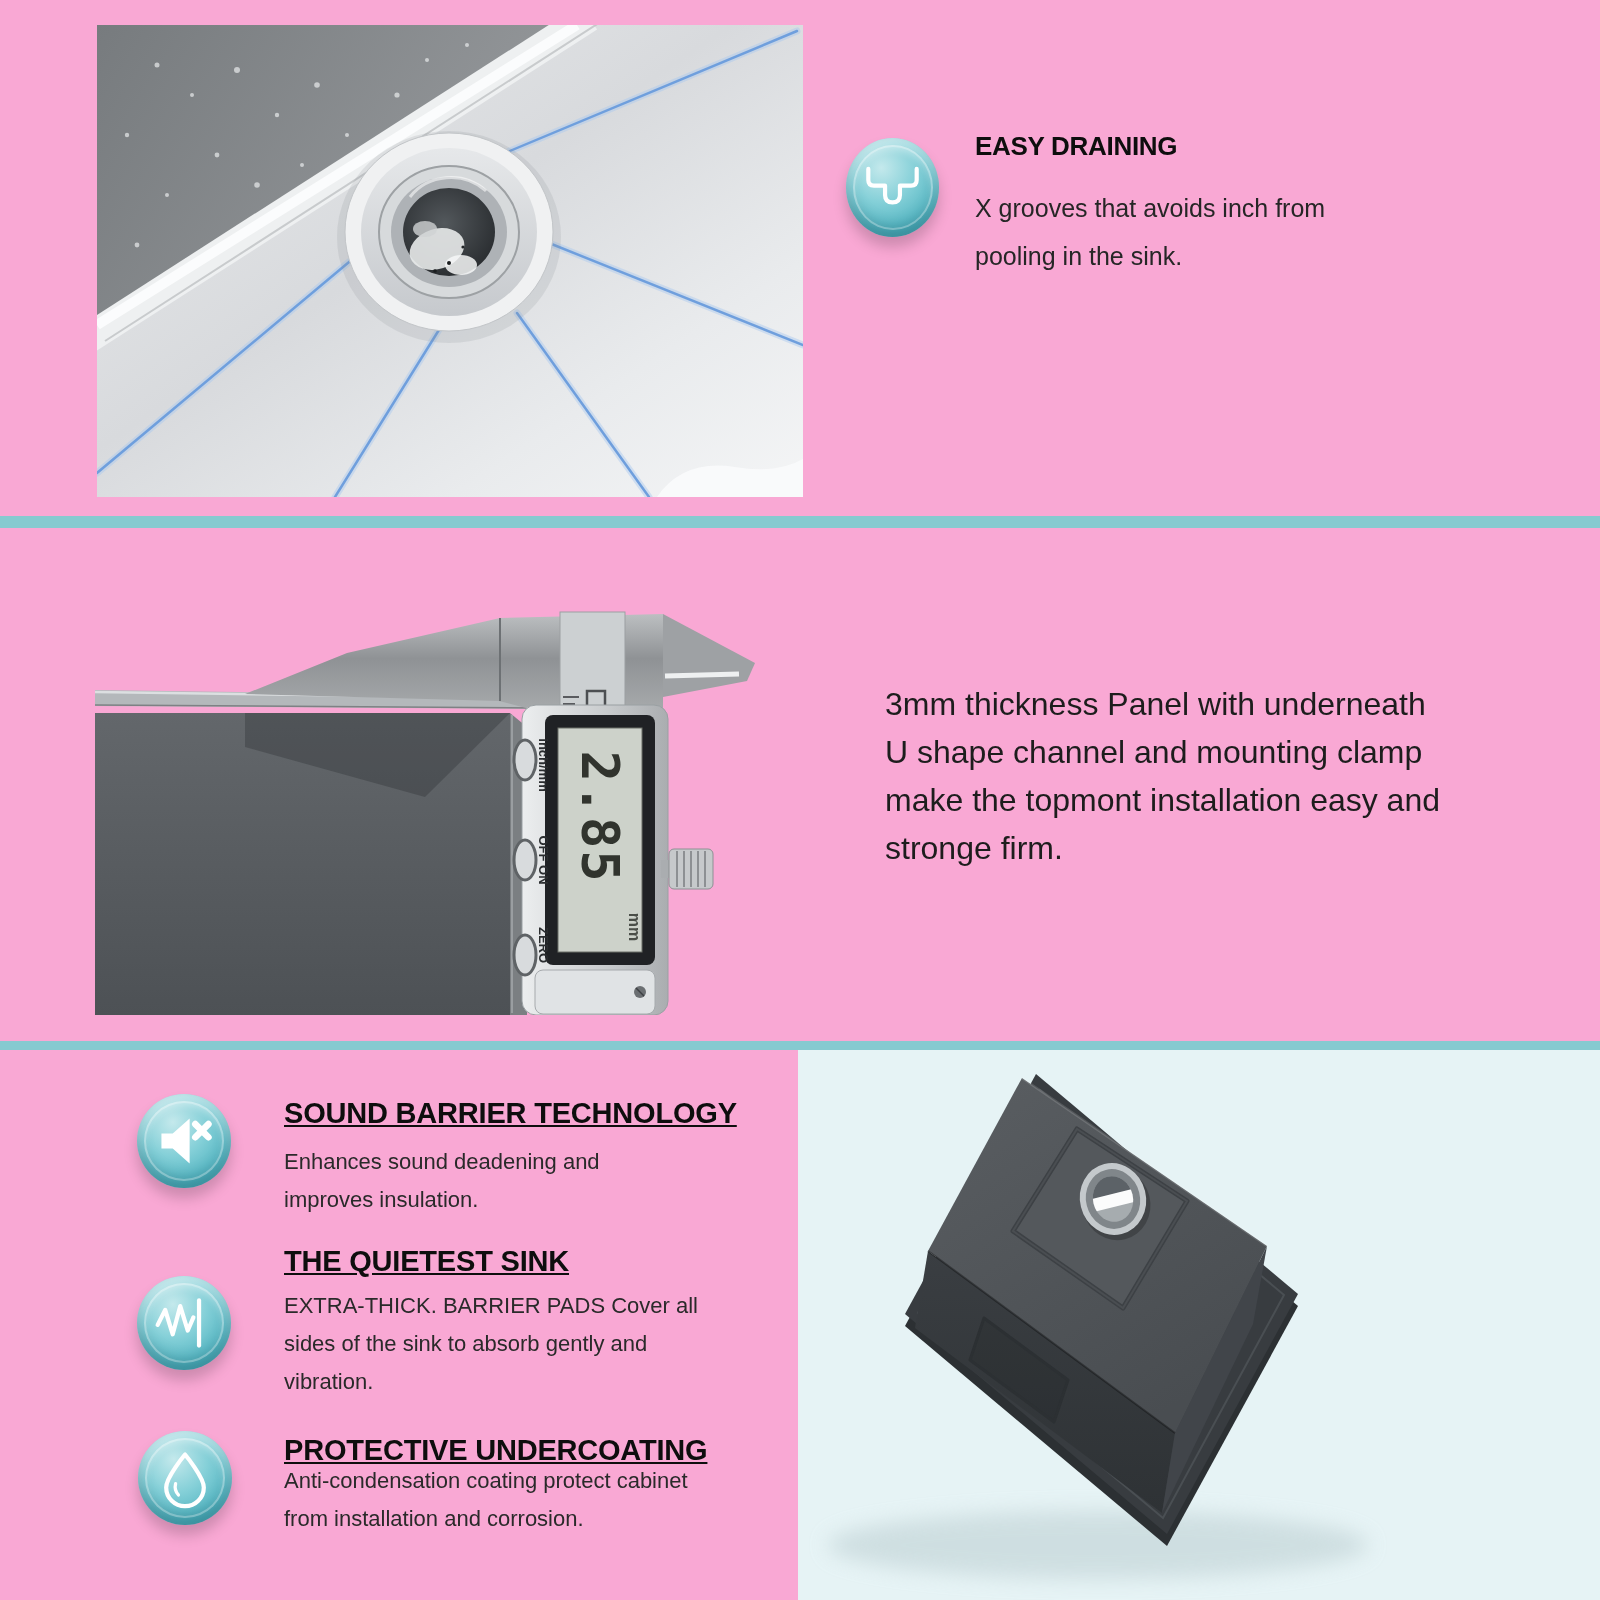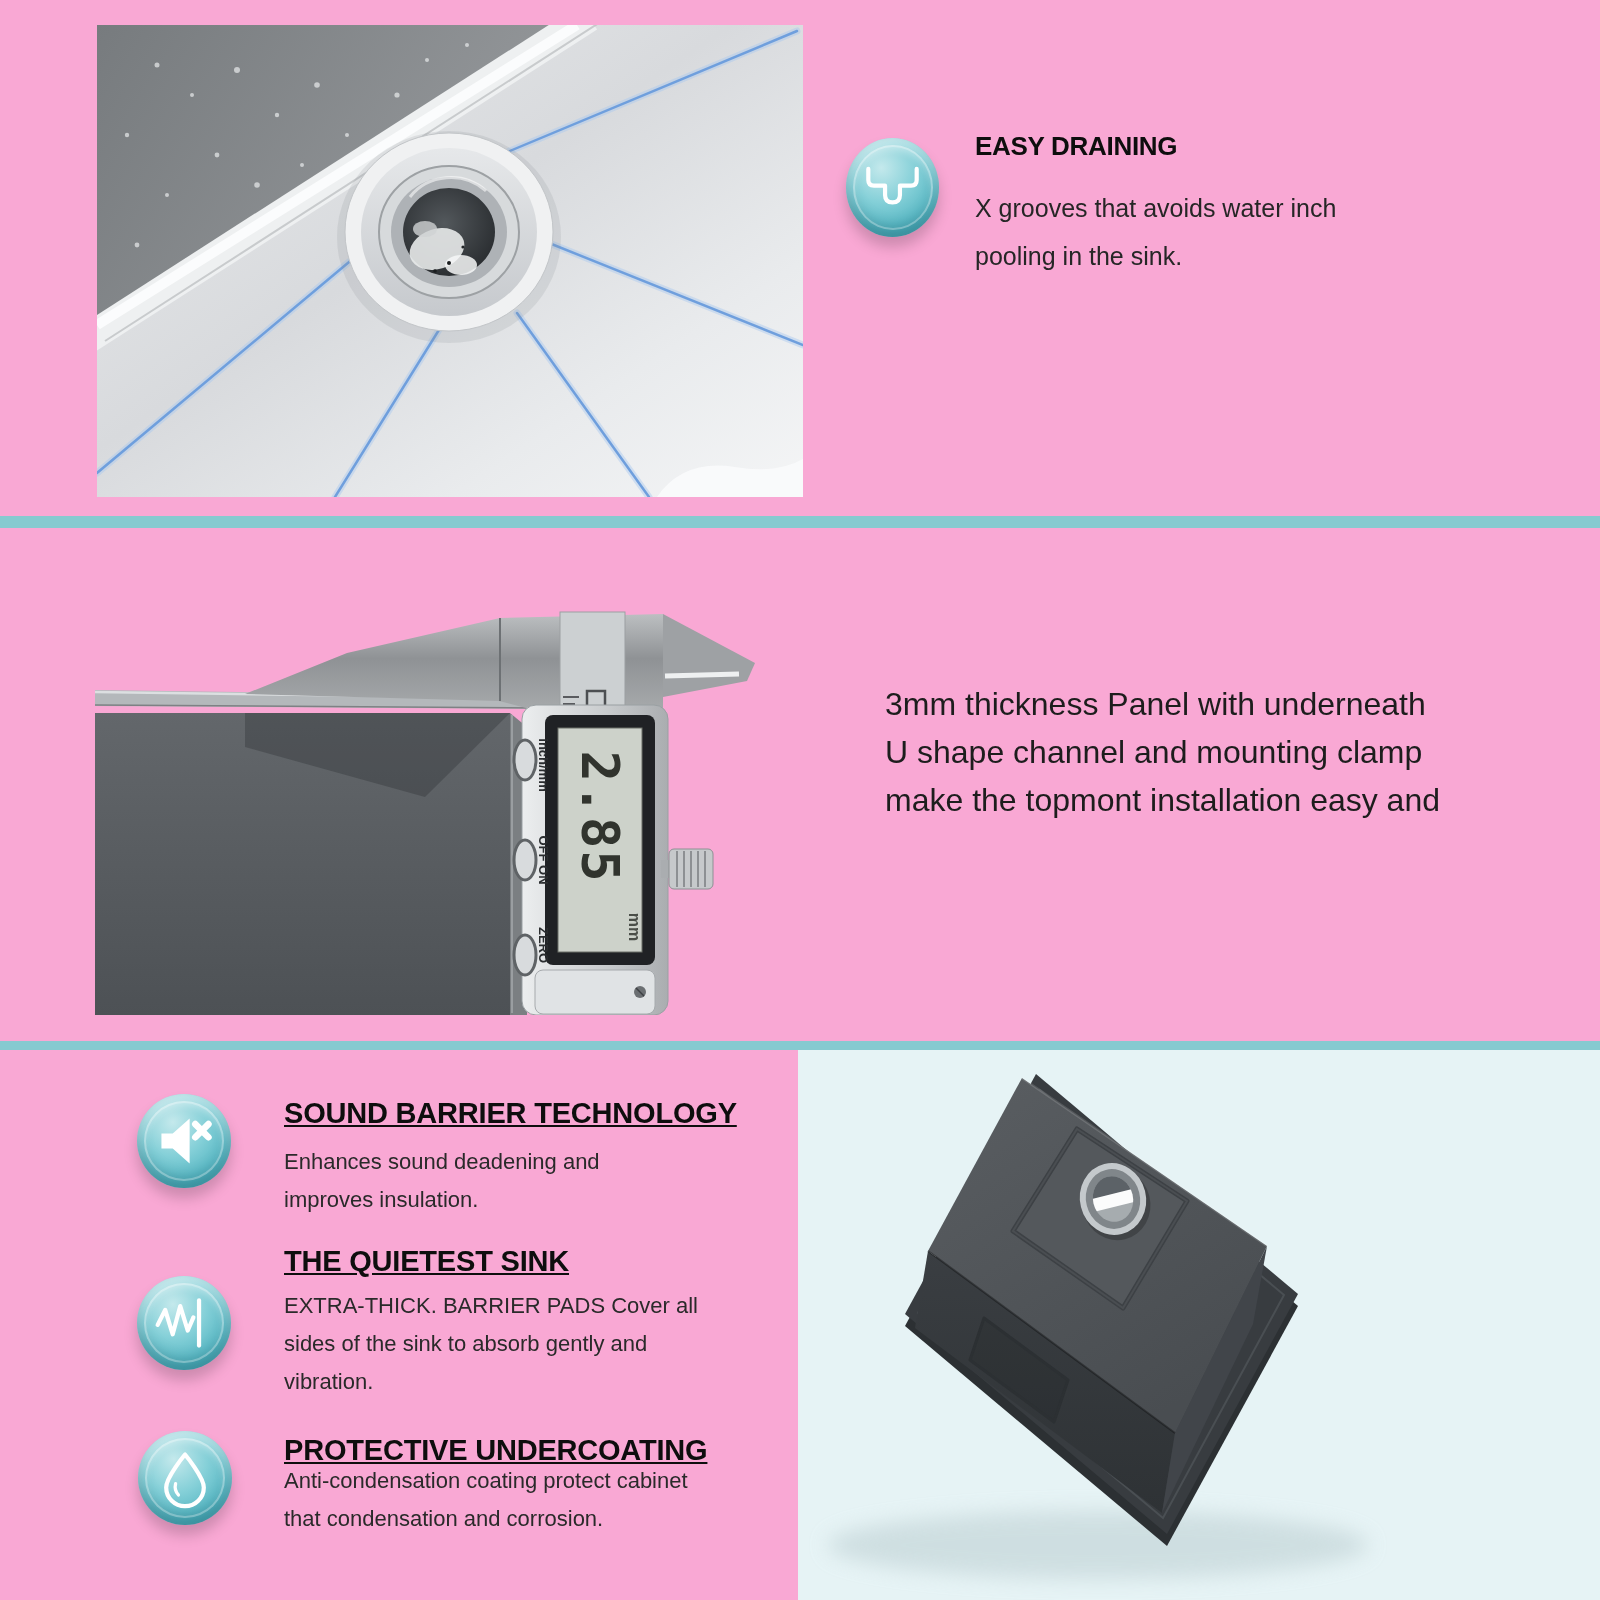--- a/index.html
+++ b/index.html
@@ -141,21 +141,21 @@
   </div>
 
   <div class="abs badge badge1">
     <div class="inner-ring"></div>
     <svg viewBox="0 0 100 100">
       <path d="M24,30 V42 Q24,48 30,48 H42 V58 Q42,66 50,66 Q58,66 58,58 V48 H70 Q76,48 76,42 V30" fill="none" stroke="#ffffff" stroke-width="4.5" stroke-linecap="round" stroke-linejoin="round"></path>
     </svg>
   </div>
   <div class="abs h-main s1-heading">EASY DRAINING</div>
   <div class="abs s1-body body-text">
-    <div>X grooves that avoids water inch</div>
+    <div>X grooves that avoids inch from</div>
     <div>pooling in the sink.</div>
   </div>
 
   <div class="divider d1"></div>
 
   <div class="abs photo-caliper">
     <svg width="750" height="460" viewBox="0 0 750 460">
       <defs>
         <linearGradient id="steelG" x1="0" y1="0" x2="0" y2="1">
           <stop offset="0" stop-color="#bcbfc1"></stop>
@@ -230,20 +230,21 @@
         <circle cx="545" cy="437" r="6" fill="#6b6f72"></circle>
         <line x1="541" y1="433" x2="549" y2="441" stroke="#3c3f42" stroke-width="1.5"></line>
       </g>
     </svg>
   </div>
 
   <div class="abs s2-body">
     <div>3mm thickness Panel with underneath</div>
     <div>U shape channel and mounting clamp</div>
     <div>make the topmont installation easy and</div>
+    <div>stronge firm.</div>
   </div>
 
   <div class="divider d2"></div>
 
   <div class="abs panel">
     <svg width="802" height="551" viewBox="0 0 802 551">
       <defs>
         <linearGradient id="topFaceG" x1="0" y1="0" x2="0.6" y2="1">
           <stop offset="0" stop-color="#5a5e62"></stop>
             <stop offset="1" stop-color="#494d51"></stop>
@@ -323,16 +324,16 @@
   <div class="abs f-heading f3-heading">PROTECTIVE UNDERCOATING</div>
   <div class="abs badge badge4">
     <div class="inner-ring"></div>
     <svg viewBox="0 0 100 100">
       <path d="M50,25 C50,25 30,49 30,60 a20,20 0 0 0 40,0 C70,49 50,25 50,25 Z" fill="none" stroke="#ffffff" stroke-width="4.5" stroke-linejoin="round"></path>
       <path d="M40,56 a13,13 0 0 0 3,12" fill="none" stroke="#ffffff" stroke-width="3.5" stroke-linecap="round"></path>
     </svg>
   </div>
   <div class="abs f-body f3-body">
     <div>Anti-condensation coating protect cabinet</div>
-    <div>that condensation and corrosion.</div>
+    <div>from installation and corrosion.</div>
   </div>
 
 </div>
 
 </body></html>

